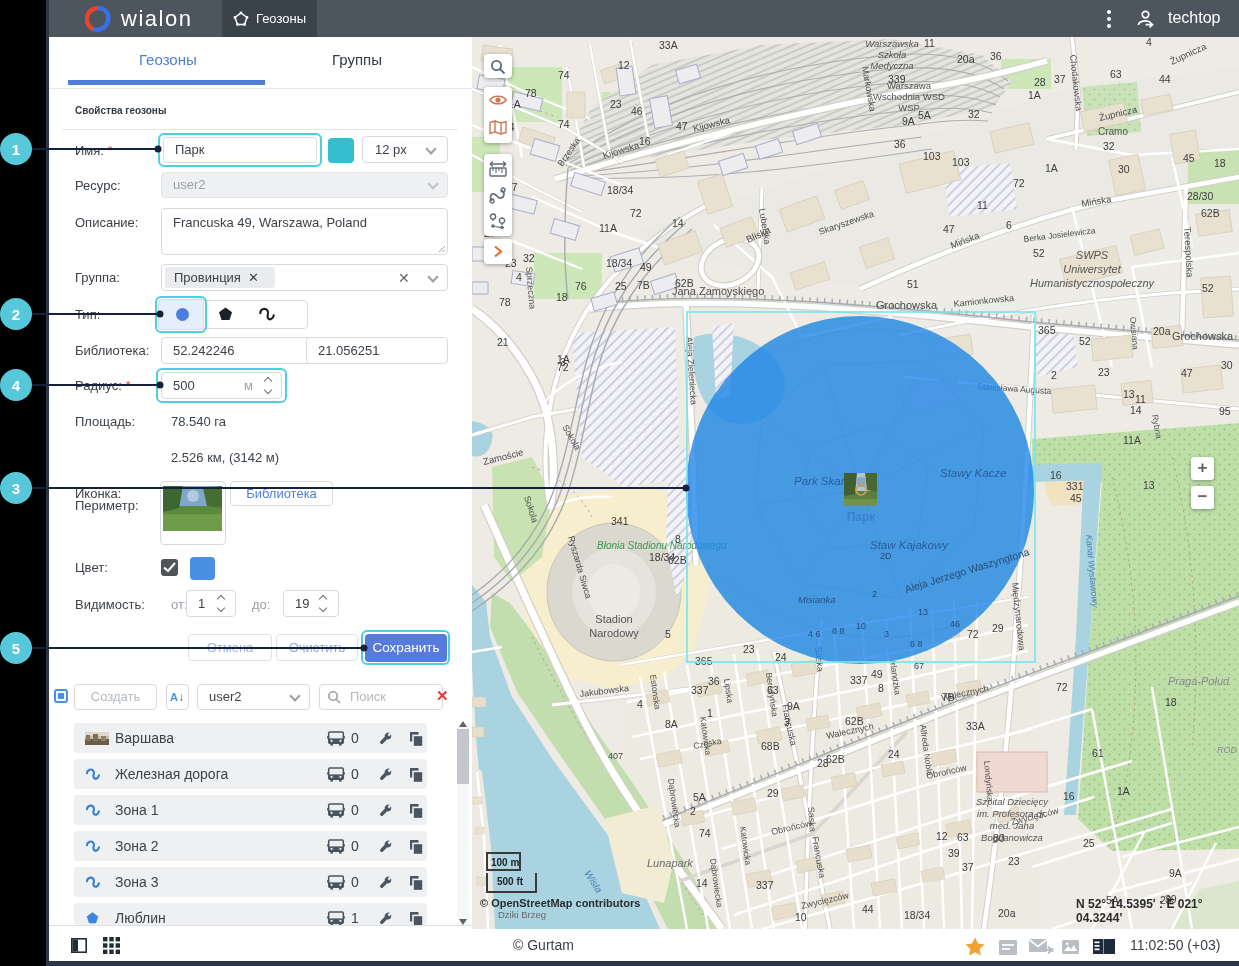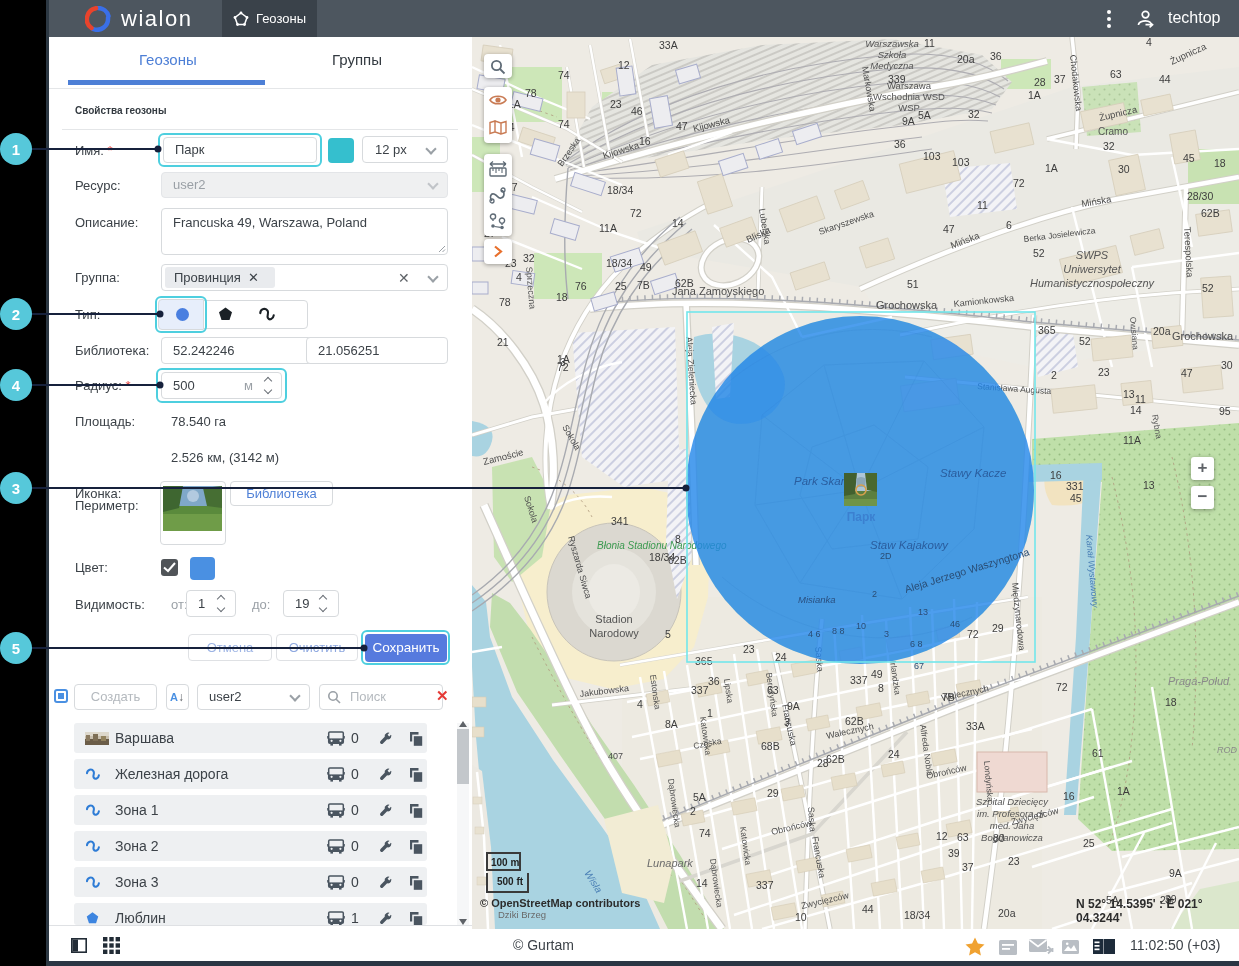--- a/index.html
+++ b/index.html
@@ -43,21 +43,21 @@
 #callouts { position:absolute; left:0; top:0; width:1239px; height:966px; z-index:40; pointer-events:none; }
 .cnum { position:absolute; width:32px; height:32px; border-radius:50%; background:#56c8da; color:#fff; font-size:15px; font-weight:bold; display:flex; align-items:center; justify-content:center; z-index:41; }
 .lrow { position:absolute; left:28px; width:353px; height:30px; background:#eef0f2; border-radius:3px; overflow:hidden; }
 .ric { position:absolute; left:11px; top:8px; }
 .rname { position:absolute; left:41px; top:7px; font-size:14px; color:#3c4248; }
 .rcnt { position:absolute; left:277px; top:7px; font-size:14px; color:#3c4248; }
 .bus { position:absolute; left:253px; top:8px; }
 .mbtn { position:absolute; background:#fff; border-radius:4px; box-shadow:0 1px 4px rgba(0,0,0,0.35); }
 .zbtn { width:23px; height:23px; font-size:17px; font-weight:bold; color:#5f6368; text-align:center; line-height:22px; border-radius:3px; }
 #scale1 { position:absolute; left:14px; top:815px; width:35px; height:19px; border:2px solid #3a3a3a; font-size:10px; font-weight:bold; color:#222; padding:3px 0 0 3px; white-space:nowrap; }
-#scale2 { position:absolute; left:14px; top:836px; width:43px; height:20px; border:2px solid #3a3a3a; border-top:none; font-size:10px; font-weight:bold; color:#222; padding:3px 0 0 9px; white-space:nowrap; }
+#scale2 { position:absolute; left:14px; top:836px; width:51px; height:20px; border:2px solid #3a3a3a; border-top:none; font-size:10px; font-weight:bold; color:#222; padding:3px 0 0 9px; white-space:nowrap; }
 #attrib { position:absolute; left:8px; top:860px; font-size:11px; font-weight:bold; color:#2c2c2c; }
 #attrib2 { position:absolute; left:26px; top:872px; font-size:9.5px; color:#6a6a6a; }
 #coords { position:absolute; left:604px; top:860px; font-size:12px; font-weight:bold; color:#2c2c2c; }
 .wrench { position:absolute; left:304px; top:8px; }
 .copyic { position:absolute; left:335px; top:9px; }
 </style>
 </head>
 <body>
 <div id="app">
   <div id="map">

